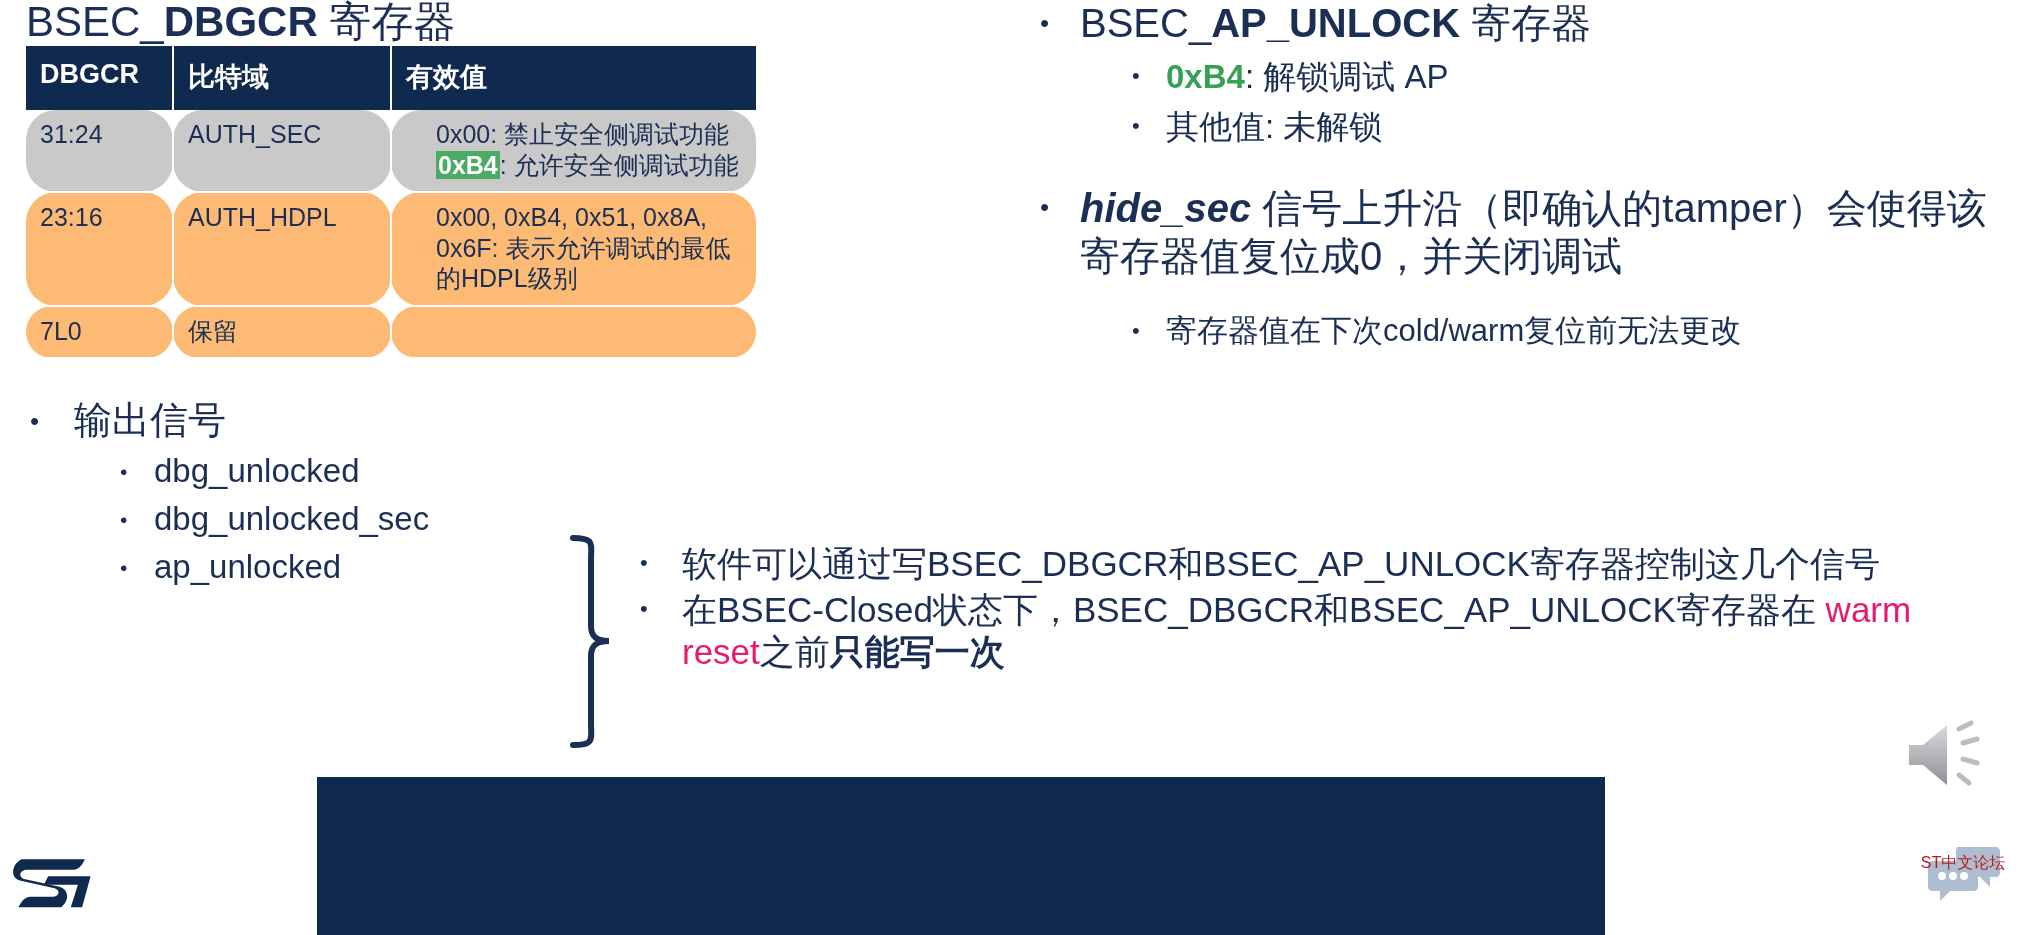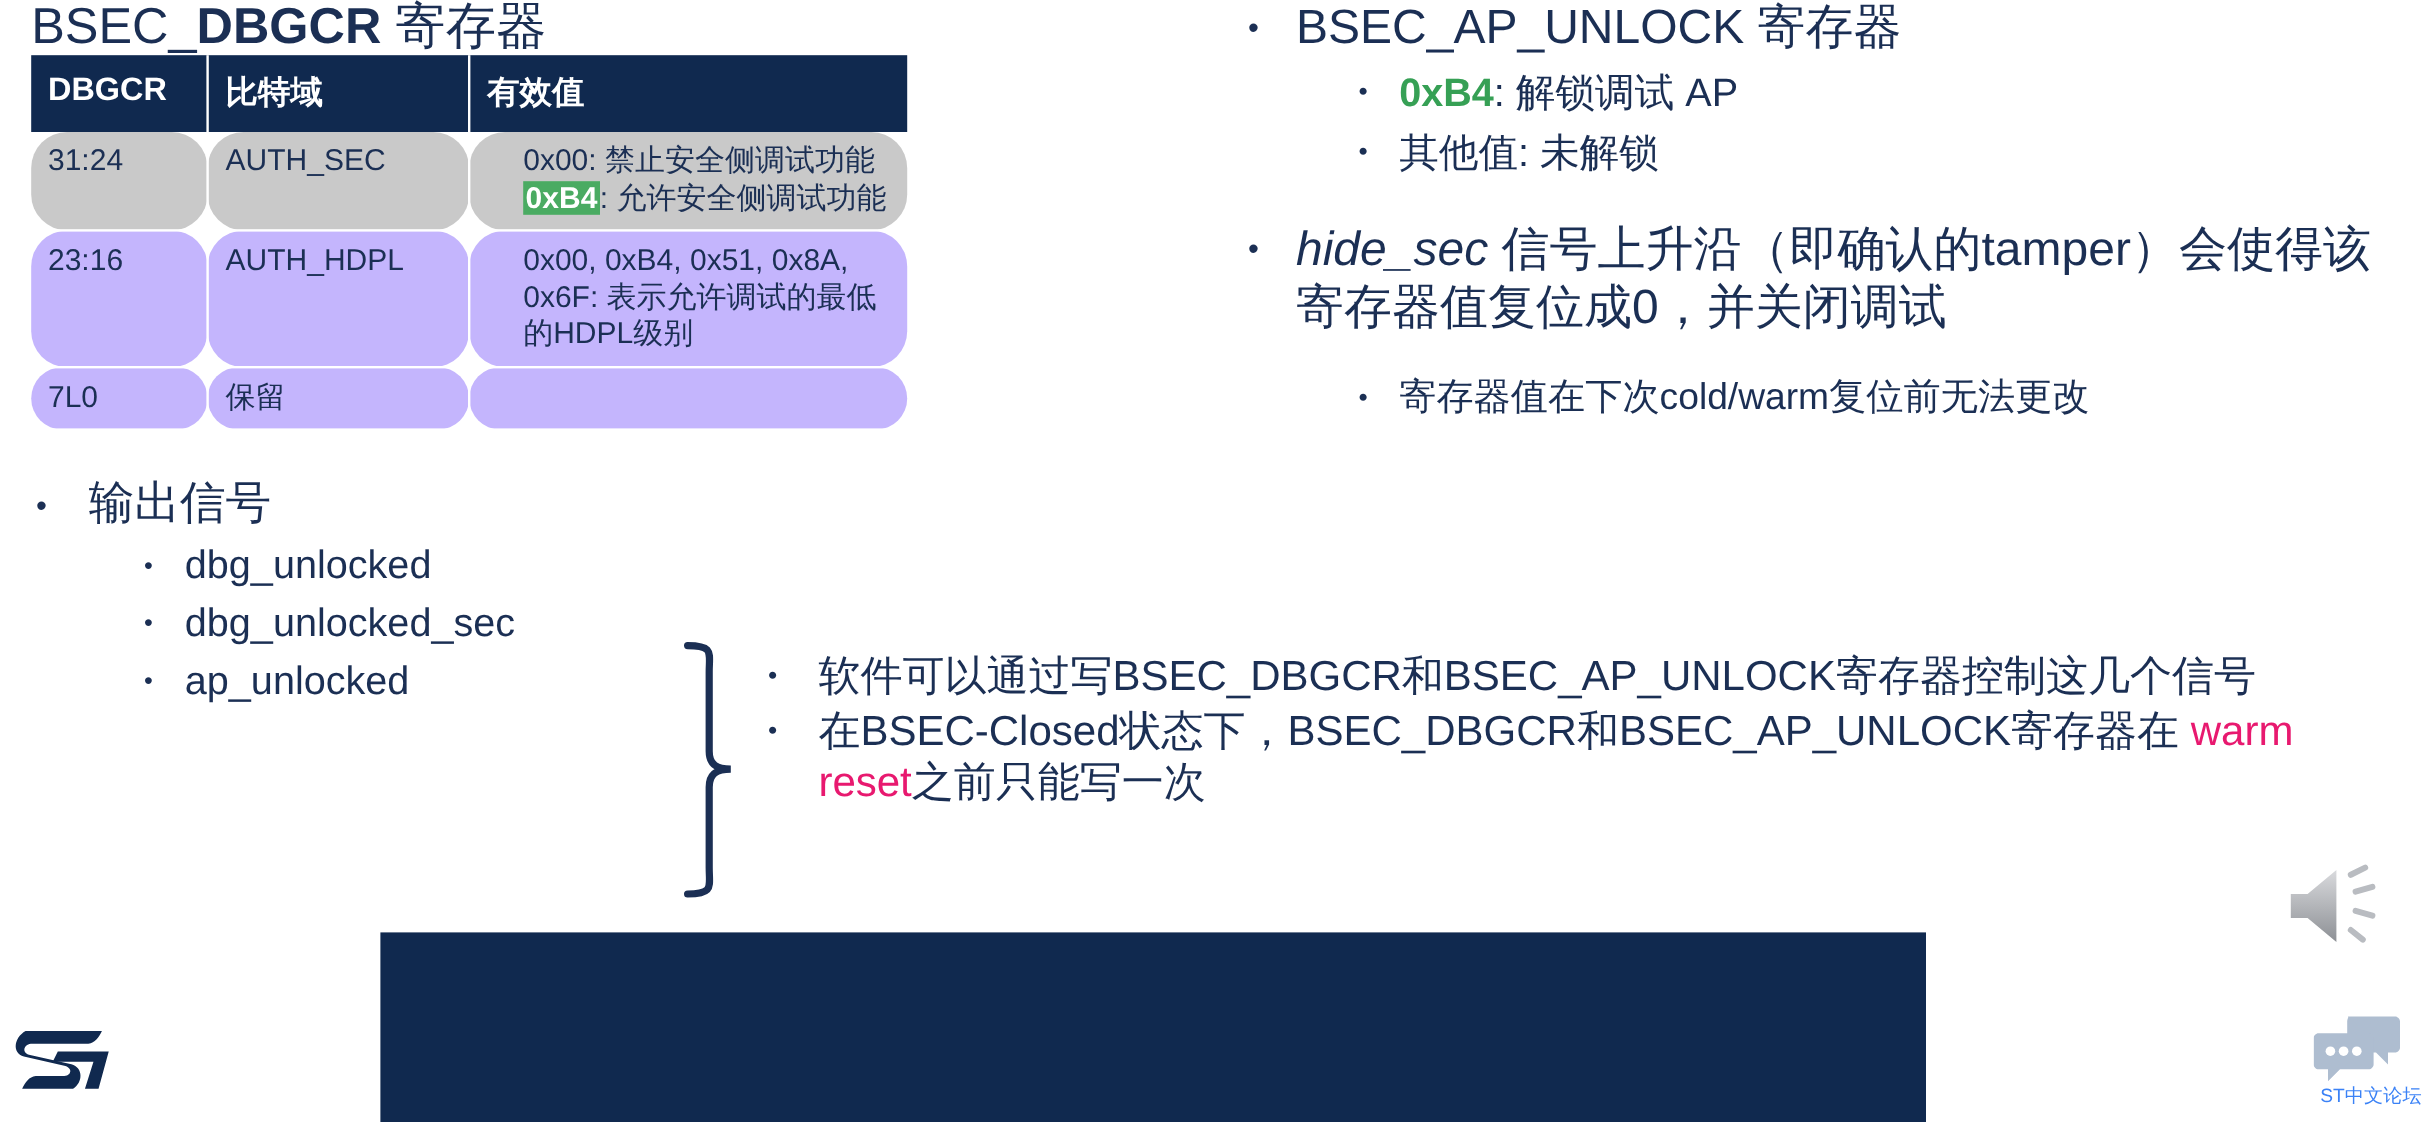--- a/index.html
+++ b/index.html
@@ -52,21 +52,21 @@
     padding: 9px 14px 11px 14px;
     vertical-align: top;
     border-right: 2px solid #ffffff;
     border-bottom: 2px solid #ffffff;
     color: #1b2f54;
     line-height: 1.22;
     border-radius: 30px;
   }
   .reg-table td:last-child { border-right: none; padding-left: 44px; }
   .reg-table tr.shade-dark td { background: #c9c9c9; }
-  .reg-table tr.shade-light td { background: #c4b5fd; }
+  .reg-table tr.shade-light td { background: #fdba74; }
   .hl-green {
     background: #4aab62;
     color: #ffffff;
     font-weight: bold;
     padding: 0 2px;
   }
 
   
   .c1 { width: 118px; }
   .c2 { width: 188px; }
@@ -96,21 +96,21 @@
     line-height: 1.18;
     margin-bottom: 6px;
   }
   .lvl1 .dot { font-size: 26px; width: 40px; padding-top: 10px; }
   .lvl2 {
     font-size: 33px;
     line-height: 1.2;
     margin: 10px 0 10px 92px;
   }
   .lvl2 .dot { font-size: 22px; width: 34px; padding-top: 8px; }
-  .bold { font-weight: normal; }
+  .bold { font-weight: bold; }
   .ital { font-style: italic; text-align: center; }
   .green-txt { color: #36a055; font-weight: bold; }
   .pink-txt { color: #e8196f; }
 
   .para-block {
     position: absolute;
     left: 1040px;
     top: 184px;
     width: 970px;
   }
@@ -215,25 +215,25 @@
   .forum-icon {
     position: absolute;
     left: 1928px;
     top: 845px;
     width: 72px;
     height: 56px;
   }
   .forum-label {
     position: absolute;
     left: 1908px;
-    top: 903px;
+    top: 853px;
     width: 110px;
     font-size: 16px;
-    color: #3b82f6;
-    text-align: right;
+    color: #b91c1c;
+    text-align: center;
   }
 </style>
 </head>
 <body>
 
 <div class="slide-title">
   <span>BSEC_</span><span class="bold">DBGCR</span><span> 寄存器</span>
 </div>
 
 <table class="reg-table">

